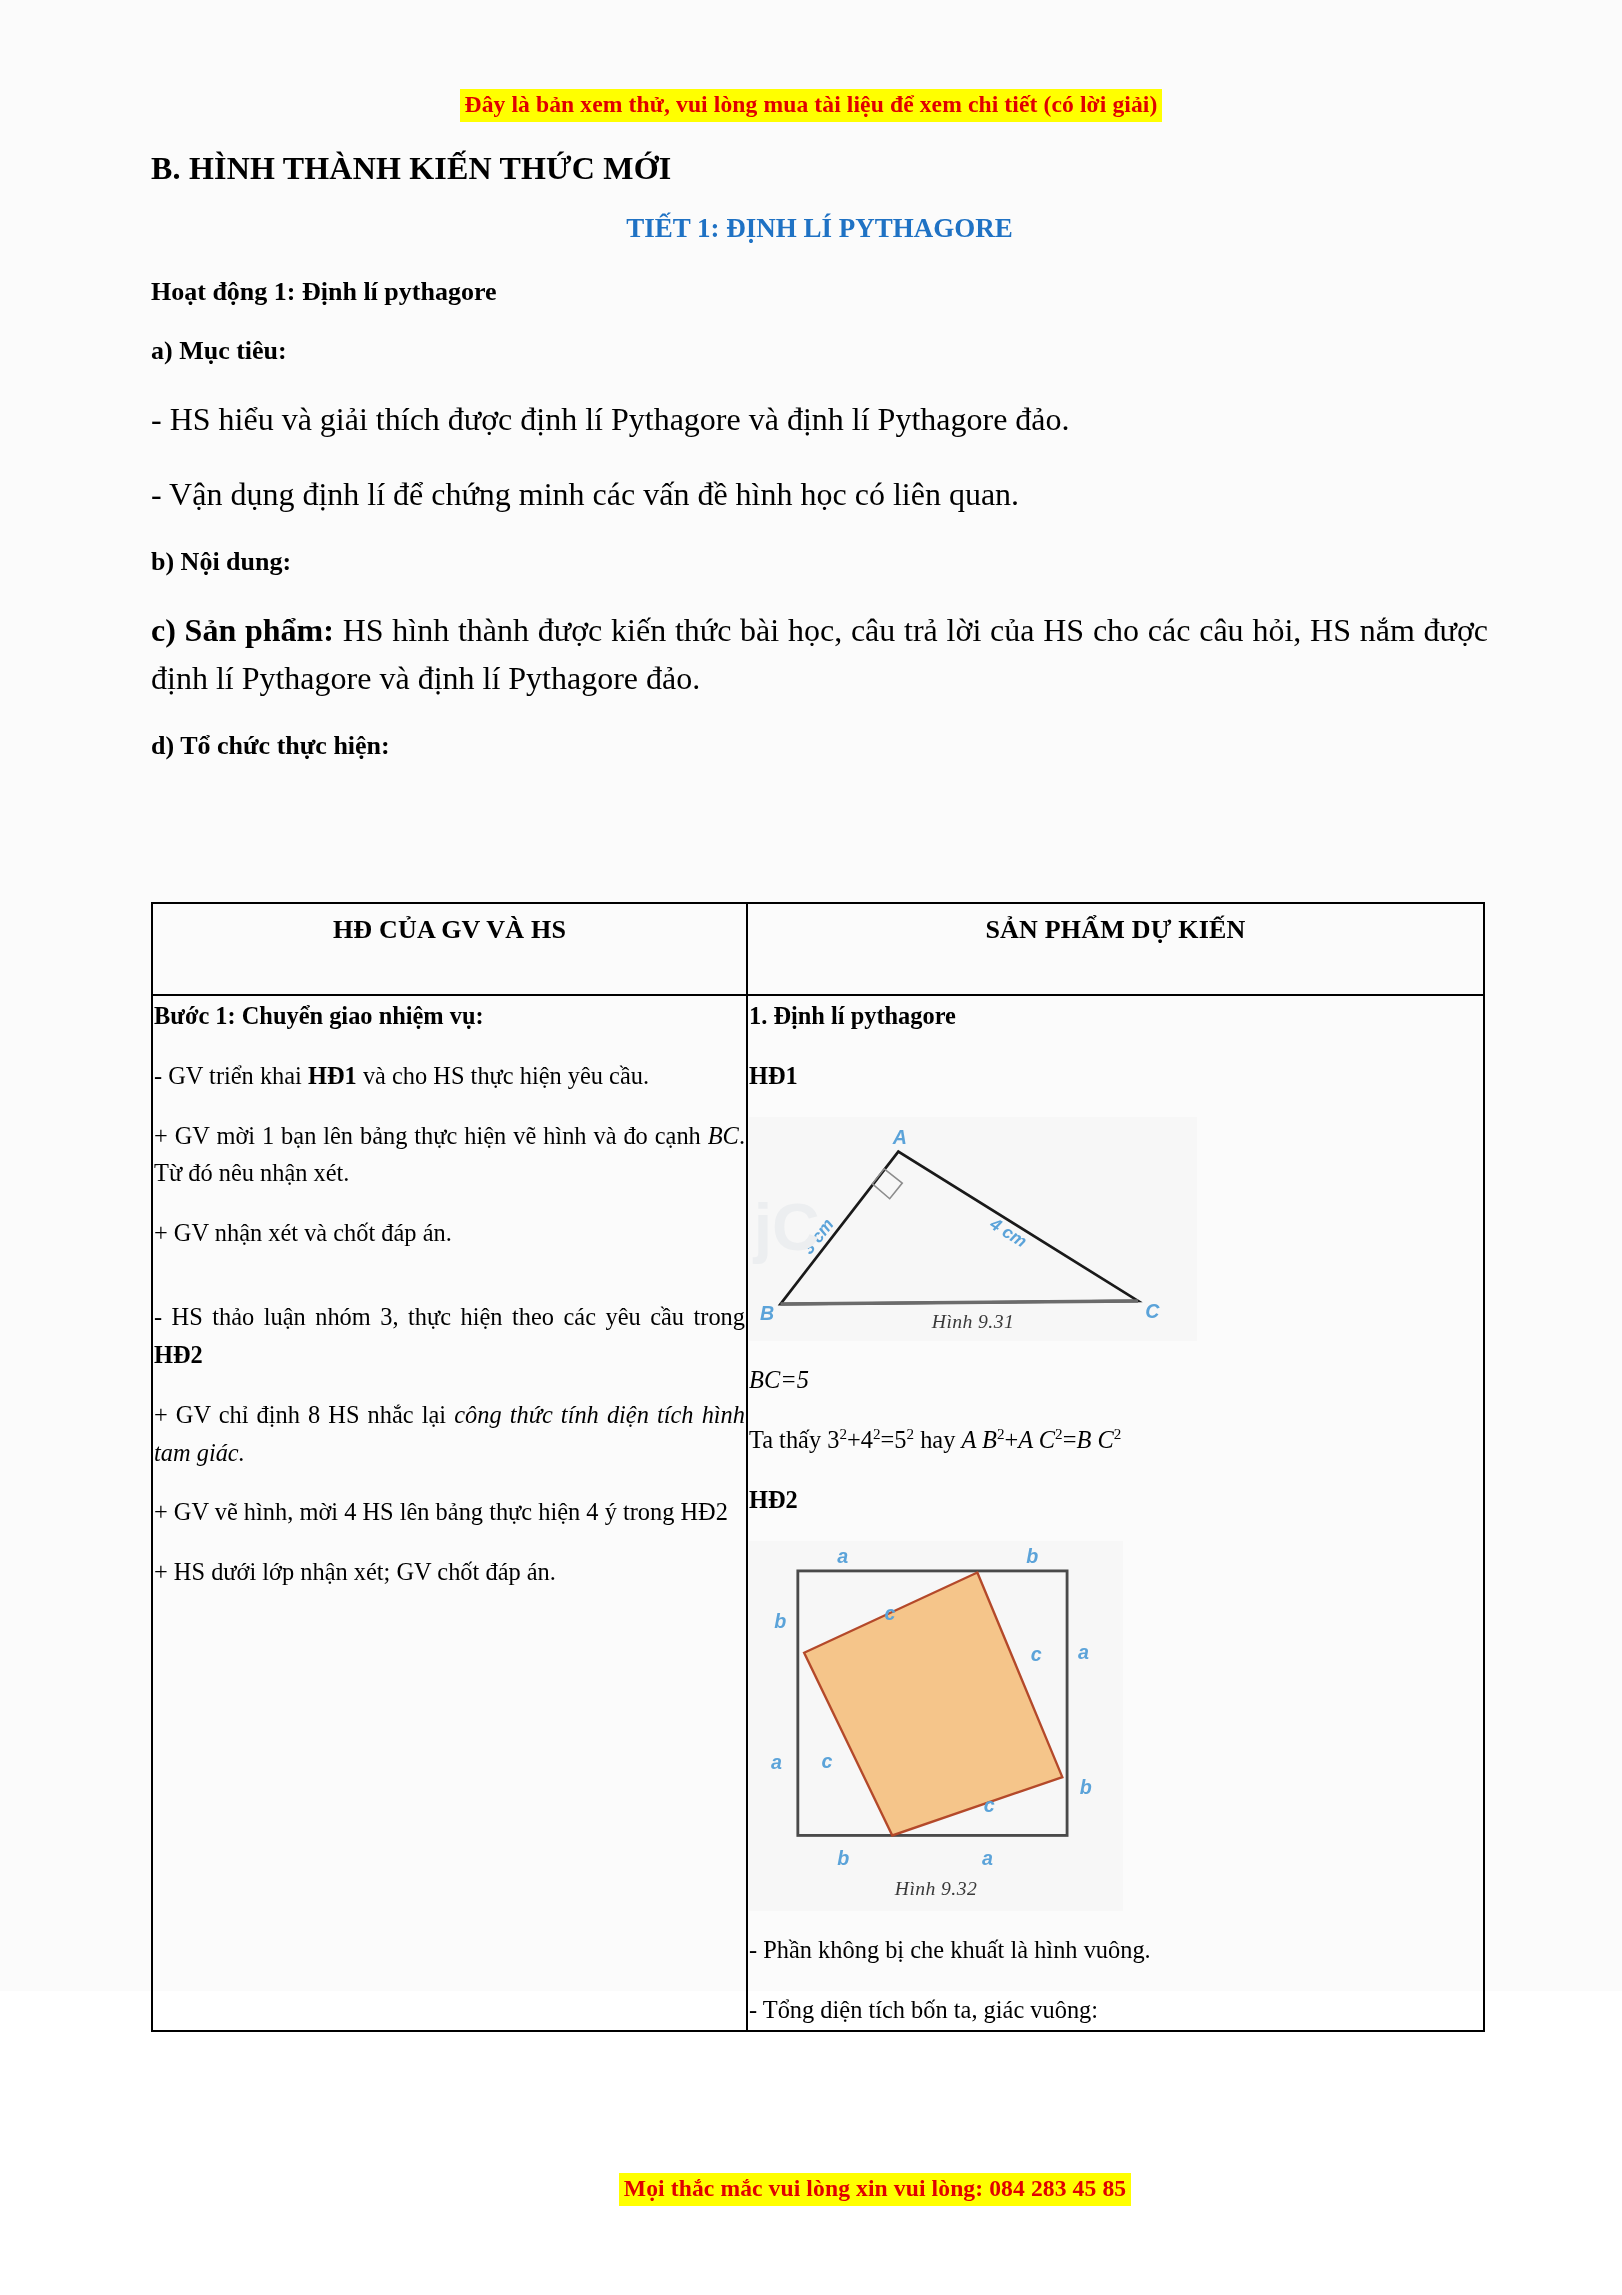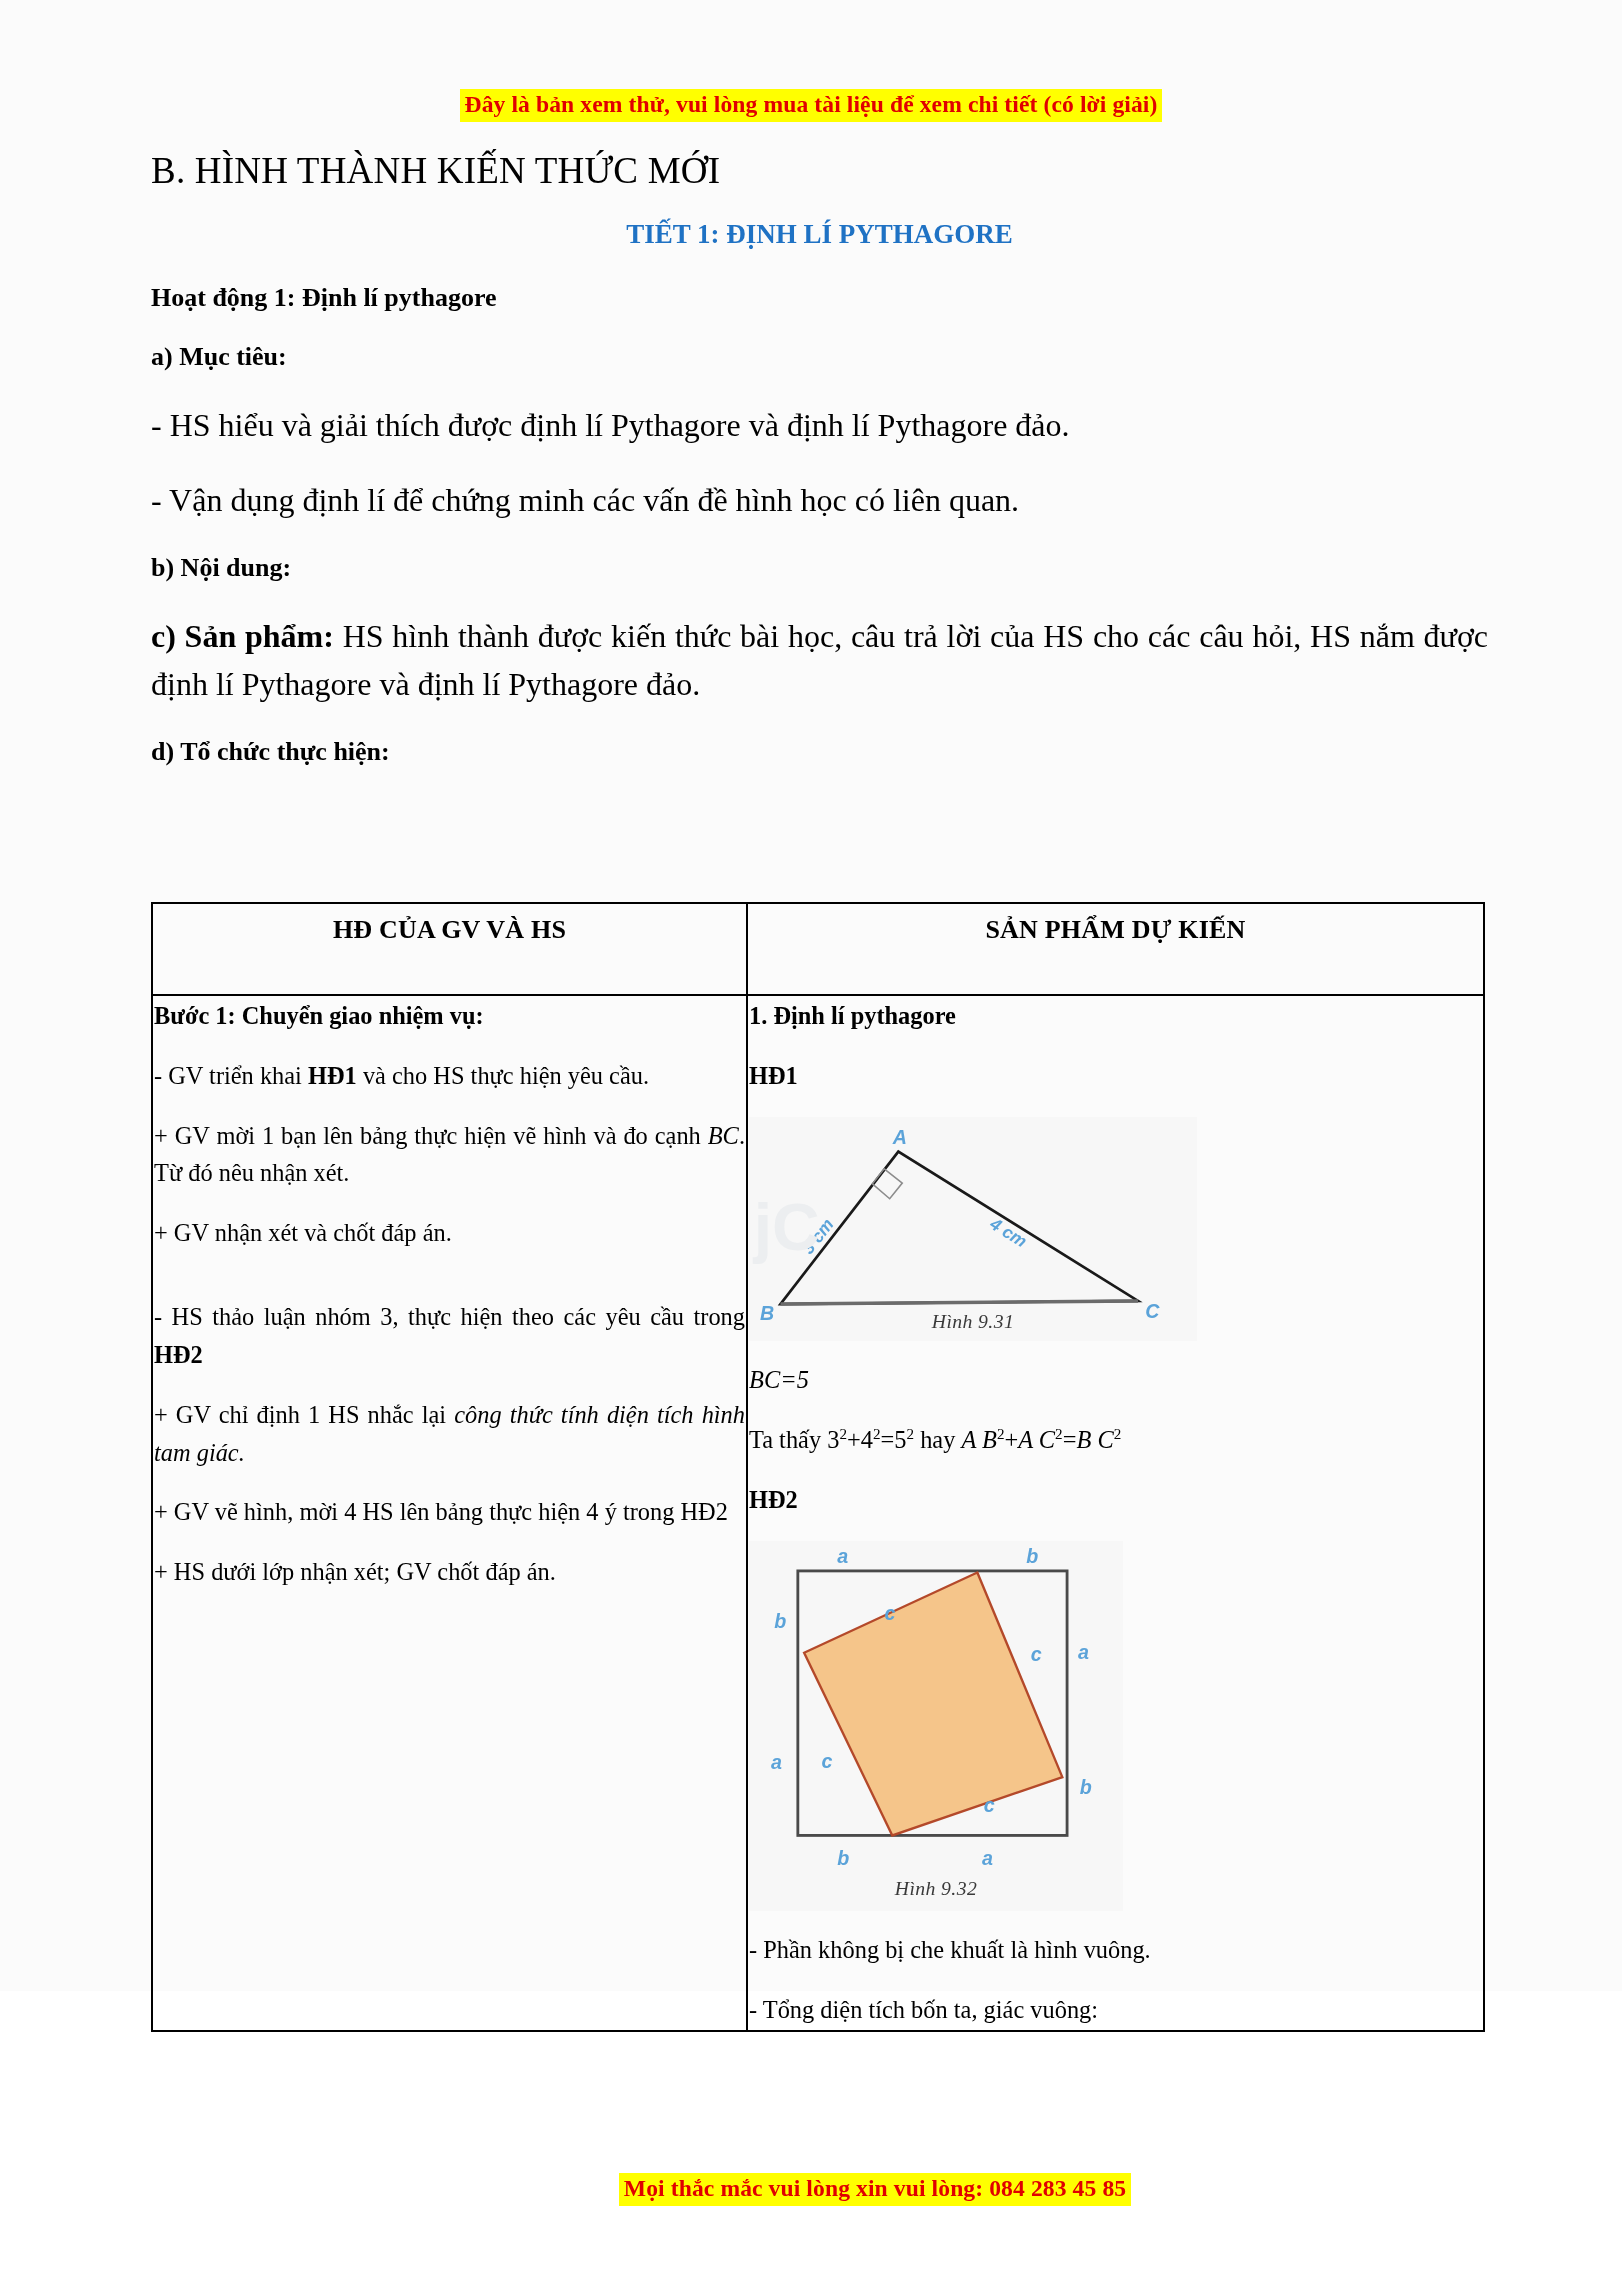--- a/index.html
+++ b/index.html
@@ -46,22 +46,22 @@
 
   
   .content {
     position: absolute;
     left: 151px;
     top: 149px;
     width: 1337px;
   }
 
   h1.sect {
-    font-size: 37px;
-    font-weight: normal;
+    font-size: 32px;
+    font-weight: bold;
     margin: 0 0 25px 0;
     line-height: 1.2;
     letter-spacing: 0.2px;
   }
   h2.tiet {
     font-size: 27px;
     font-weight: bold;
     color: #1f72c4;
     text-align: center;
     margin: 0 0 31px 0;
@@ -188,21 +188,21 @@
           <p class="hdr">Bước 1: Chuyển giao nhiệm vụ:</p>
 
           <p><span>- GV triển khai </span><span class="bd">HĐ1</span><span> và cho HS thực hiện yêu cầu.</span></p>
 
           <p><span>+ GV mời 1 bạn lên bảng thực hiện vẽ hình và đo cạnh </span><span class="it">BC</span><span>. Từ đó nêu nhận xét.</span></p>
 
           <p class="gap">+ GV nhận xét và chốt đáp án.</p>
 
           <p><span>- HS thảo luận nhóm 3, thực hiện theo các yêu cầu trong </span><span class="bd">HĐ2</span></p>
 
-          <p><span>+ GV chỉ định 1 HS nhắc lại </span><span class="it">công thức tính diện tích hình tam giác.</span></p>
+          <p><span>+ GV chỉ định 8 HS nhắc lại </span><span class="it">công thức tính diện tích hình tam giác.</span></p>
 
           <p>+ GV vẽ hình, mời 4 HS lên bảng thực hiện 4 ý trong HĐ2</p>
 
           <p class="lastp">+ HS dưới lớp nhận xét; GV chốt đáp án.</p>
         </td>
 
         <td class="cell">
           <p class="hdr">1. Định lí pythagore</p>
           <p class="hdr">HĐ1</p>
 

